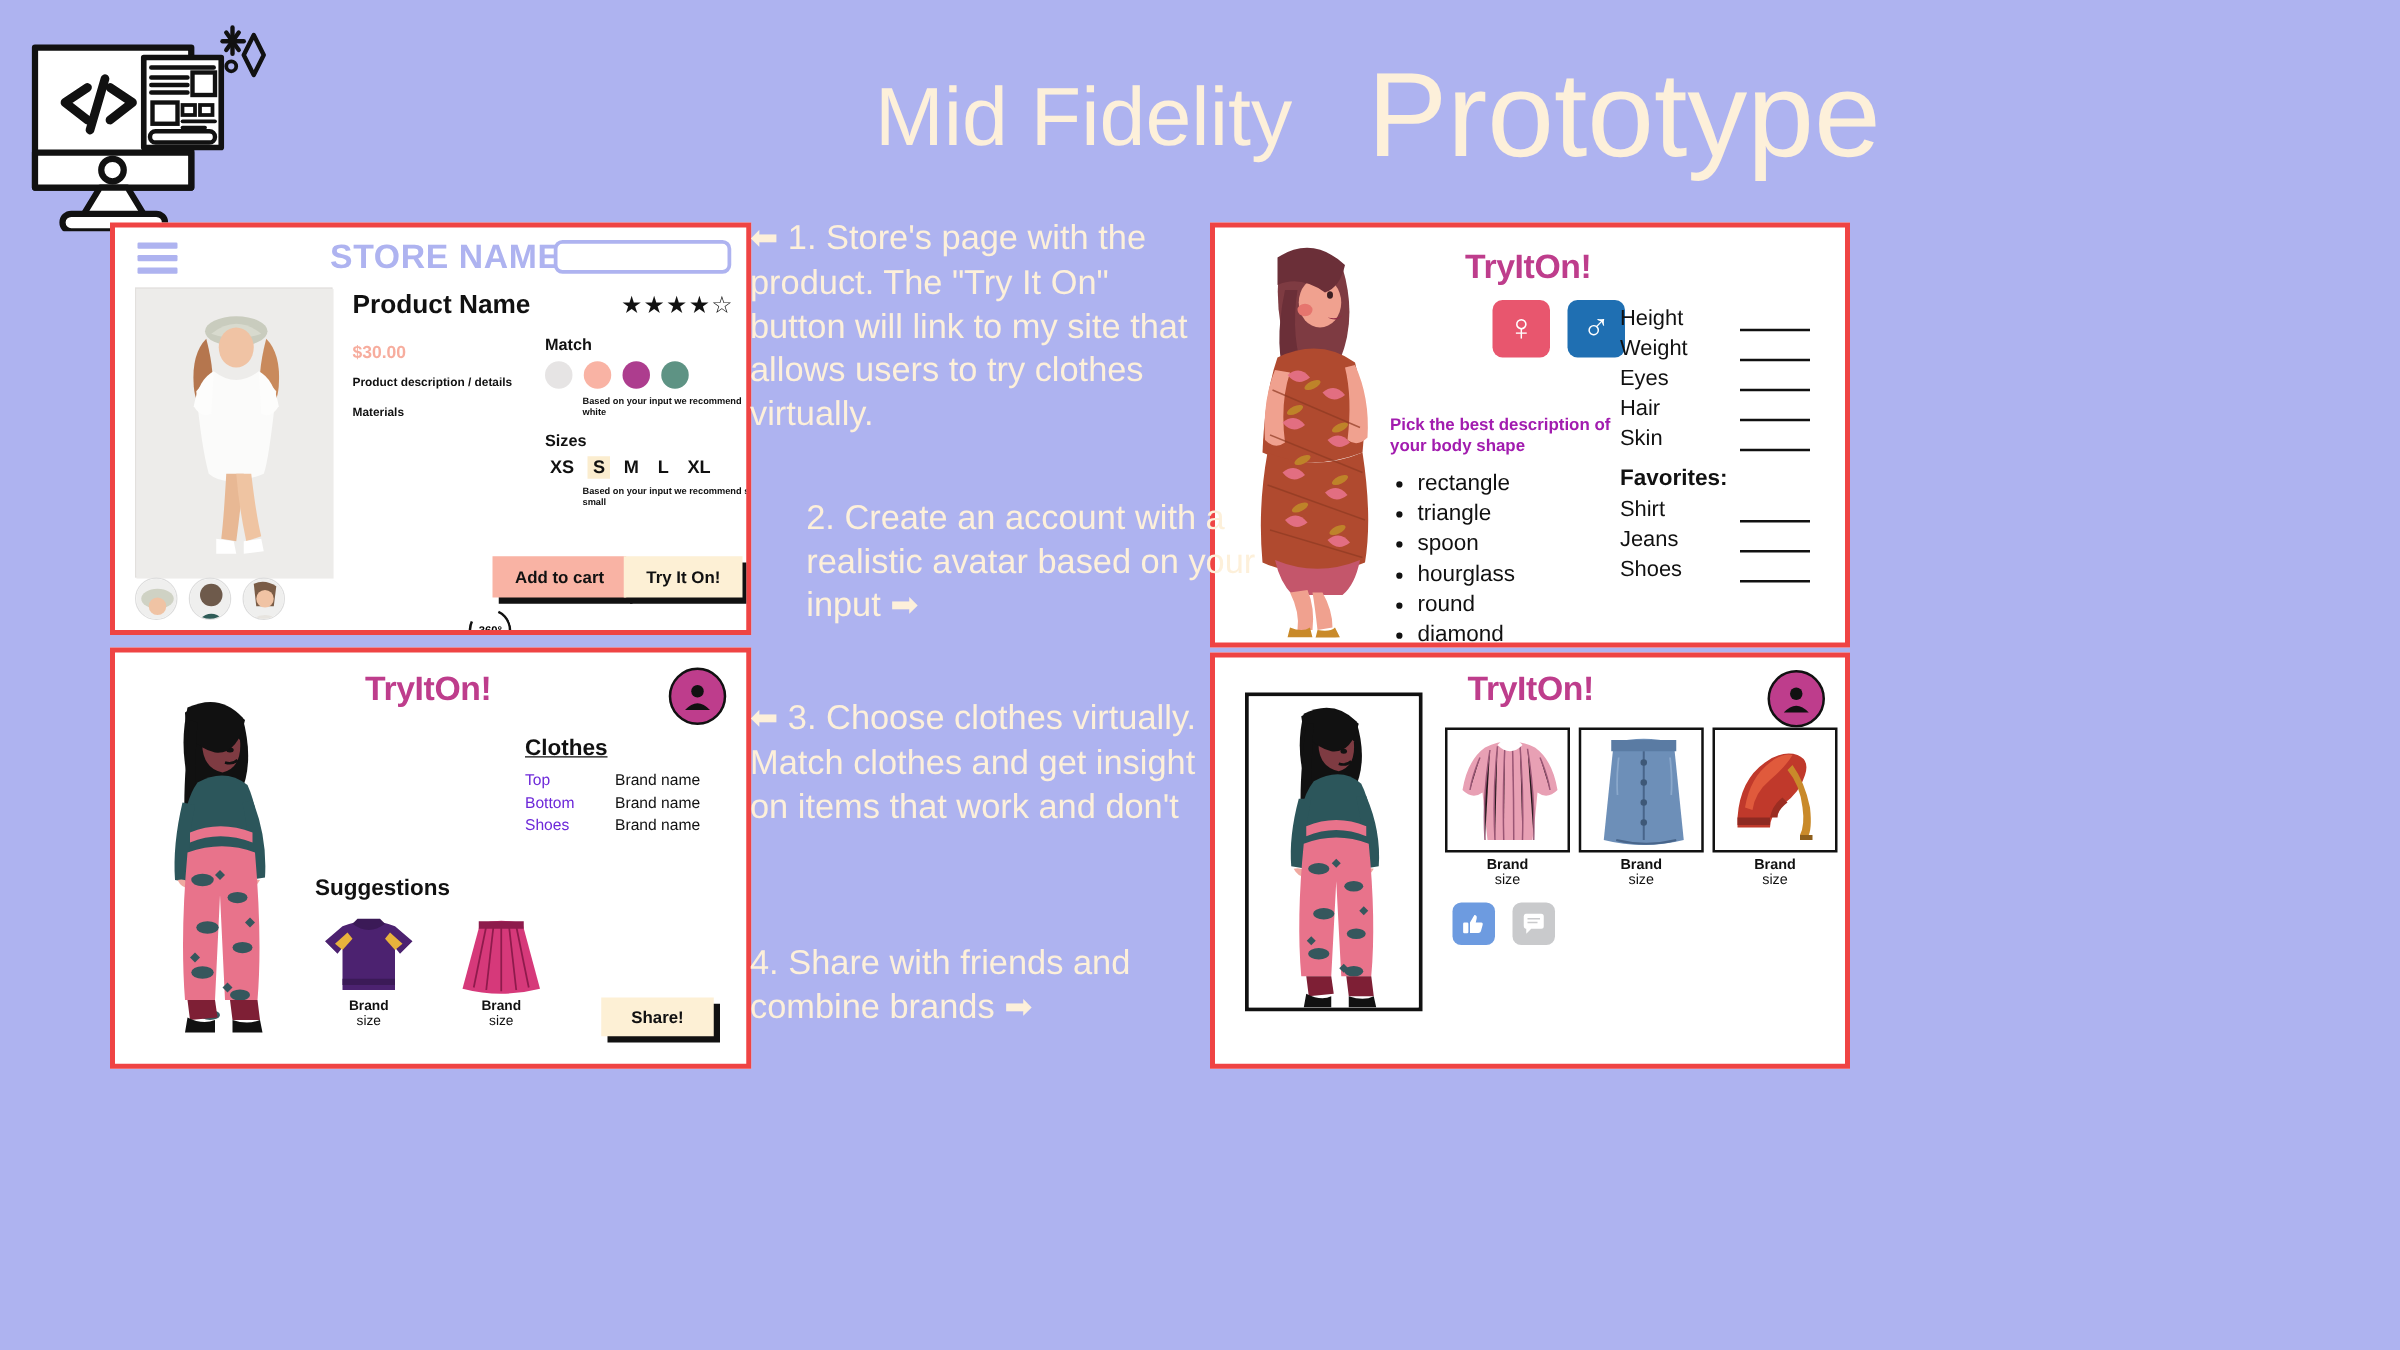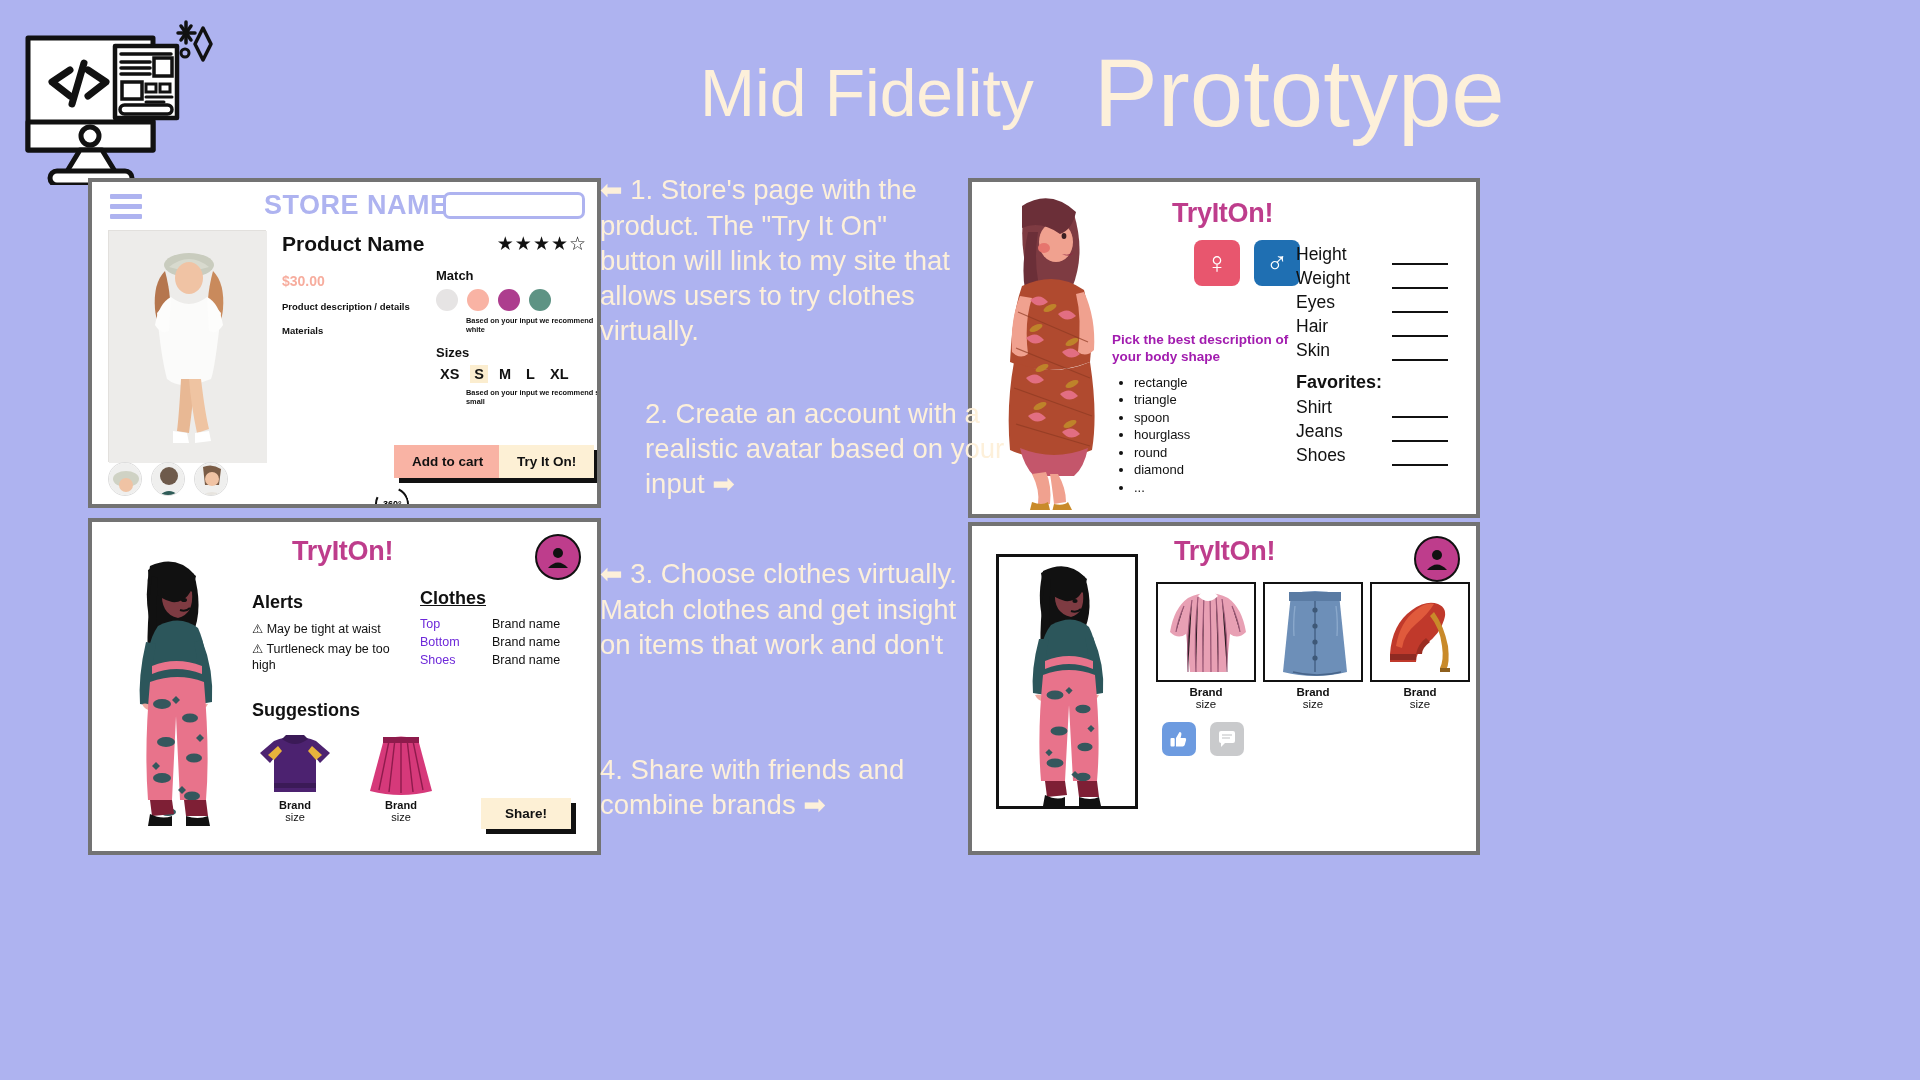--- a/index.html
+++ b/index.html
@@ -24,21 +24,21 @@
     font-size:66px; color:#FDF0DA; letter-spacing:0px;
     font-weight:400; white-space:nowrap; line-height:1;
   }
   .title-b {
     font-size:96px; color:#FDF0DA; letter-spacing:0px;
     font-weight:400; white-space:nowrap; line-height:1;
   }
 
   
   .panel {
-    position:absolute; background:#fff; border:4px solid #737373;
+    position:absolute; background:#fff; border:4px solid #ef4444;
     overflow:hidden;
   }
   #panel-store  { left:88px;  top:178px; width:513px; height:330px; }
   #panel-tryon1 { left:88px;  top:518px; width:513px; height:337px; }
   #panel-avatar { left:968px; top:178px; width:512px; height:340px; }
   #panel-tryon2 { left:968px; top:522px; width:512px; height:333px; }
 
   
   .store-head { height:48px; display:flex; align-items:center; position:relative; }
   .hamburger { margin-left:18px; display:flex; flex-direction:column; gap:5px; cursor:pointer; }
@@ -118,21 +118,21 @@
   .sugg-cap { font-size:11px; font-weight:bold; color:#111; margin-top:2px; }
   .sugg-sz  { font-size:11px; color:#111; }
 
   
   .gender-btn {
     width:46px; height:46px; border-radius:8px; display:flex;
     align-items:center; justify-content:center; cursor:pointer;
     color:#fff; font-size:30px; line-height:1;
   }
   .bodyshape-h { font-size:13.5px; font-weight:bold; color:#a21caf; line-height:1.25; }
-  .bs-li { font-size:13px; color:#111; line-height:1.35; }
+  .bs-li { font-size:18px; color:#111; line-height:1.35; }
   .meas-row { display:flex; align-items:flex-end; font-size:17.5px; color:#111; margin-bottom:3px; }
   .meas-row .lab { width:96px; }
   .meas-row .line { width:56px; border-bottom:2px solid #111; height:14px; }
   .fav-h { font-size:18px; font-weight:bold; color:#111; margin:11px 0 4px; }
 
   
   .mirror { border:3px solid #111; background:#fff; }
   .item-card { width:100px; }
   .item-box { width:100px; height:100px; border:2px solid #111; background:#fff; position:relative; overflow:hidden; }
   .item-cap { font-size:11.5px; font-weight:bold; color:#111; text-align:center; margin-top:4px; }
@@ -349,25 +349,20 @@
         <path d="M76 230 l4 4 -4 4 -4 -4Z"></path>
       </g>
       <path d="M46 118 q24 -10 50 0 l0 -8 q-26 -10 -50 0Z" fill="#E8738B"></path>
       <path d="M44 244 l22 0 l2 14 -22 2Z" fill="#7E1F35"></path>
       <path d="M78 244 l22 0 l2 16 -22 0Z" fill="#7E1F35"></path>
       <path d="M44 258 q12 6 22 2 l0 10 -24 0Z" fill="#111"></path>
       <path d="M80 260 q12 4 22 0 l2 10 -24 0Z" fill="#111"></path>
     </svg>
   </div>
 
-  <div style="position:absolute; left:160px; top:70px; width:150px;">
-    <div class="sec-h">Alerts</div>
-    <div class="alert-li" style="margin-top:8px">⚠ May be tight at waist</div>
-    <div class="alert-li">⚠ Turtleneck may be too high</div>
-  </div>
 
   <div style="position:absolute; left:328px; top:66px; width:165px;">
     <div class="clothes-h">Clothes</div>
     <div class="ctab">
       <div class="row">
         <span class="k">Top</span>
         <span class="v">Brand name</span>
       </div>
       <div class="row">
         <span class="k">Bottom</span>

